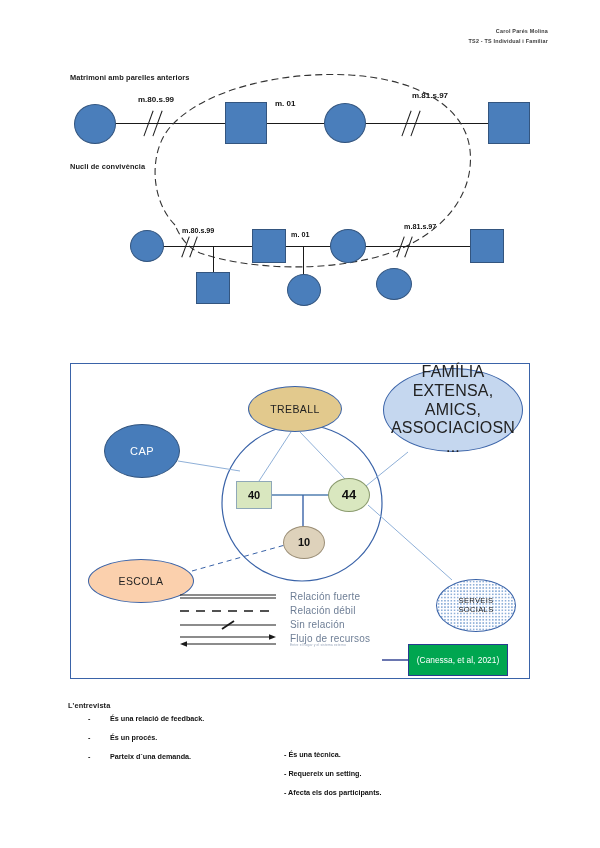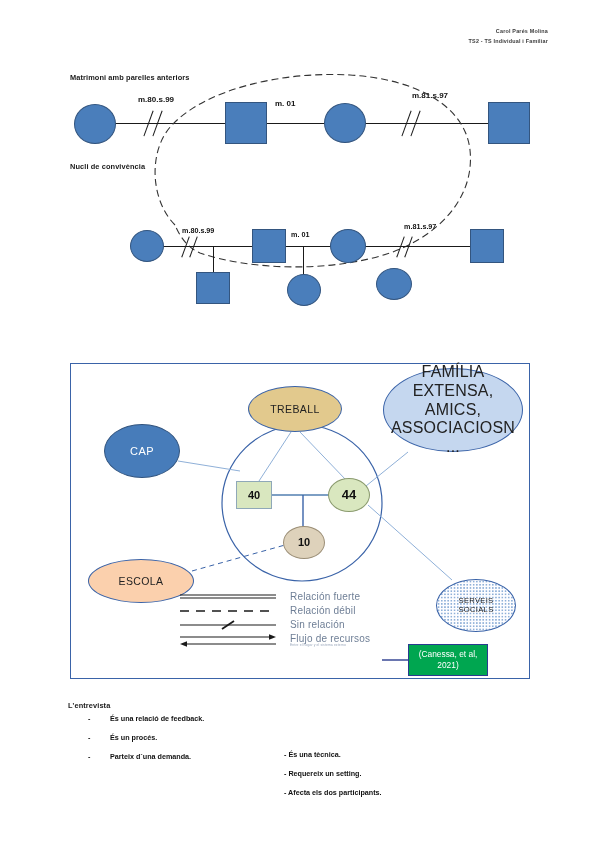--- a/index.html
+++ b/index.html
@@ -99,21 +99,21 @@
     position:absolute;left:112px;top:0;font-size:10px;color:#6f7f96;
     white-space:nowrap;line-height:14px;letter-spacing:.2px;
   }
   .lg-sub{
     position:absolute;left:112px;top:11px;font-size:3.4px;color:#9aa7bb;
     white-space:nowrap;letter-spacing:.1px;
   }
 
   
   .citation{
-    position:absolute;left:408px;top:644px;width:80px;height:32px;
+    position:absolute;left:408px;top:644px;width:100px;height:32px;
     background:#00a650;border:1.4px solid #2a3b8f;box-sizing:border-box;
     display:flex;align-items:center;justify-content:center;text-align:center;
     font-size:8.4px;color:#fff;line-height:1.3;
   }
 
   
   .ent-wrap{position:absolute;left:68px;top:714px;width:420px;}
   .ent-row{position:relative;height:19px;font-size:7.2px;font-weight:bold;color:#111;}
   .ent-dash{position:absolute;left:20px;}
   .ent-l{position:absolute;left:42px;white-space:nowrap;}

